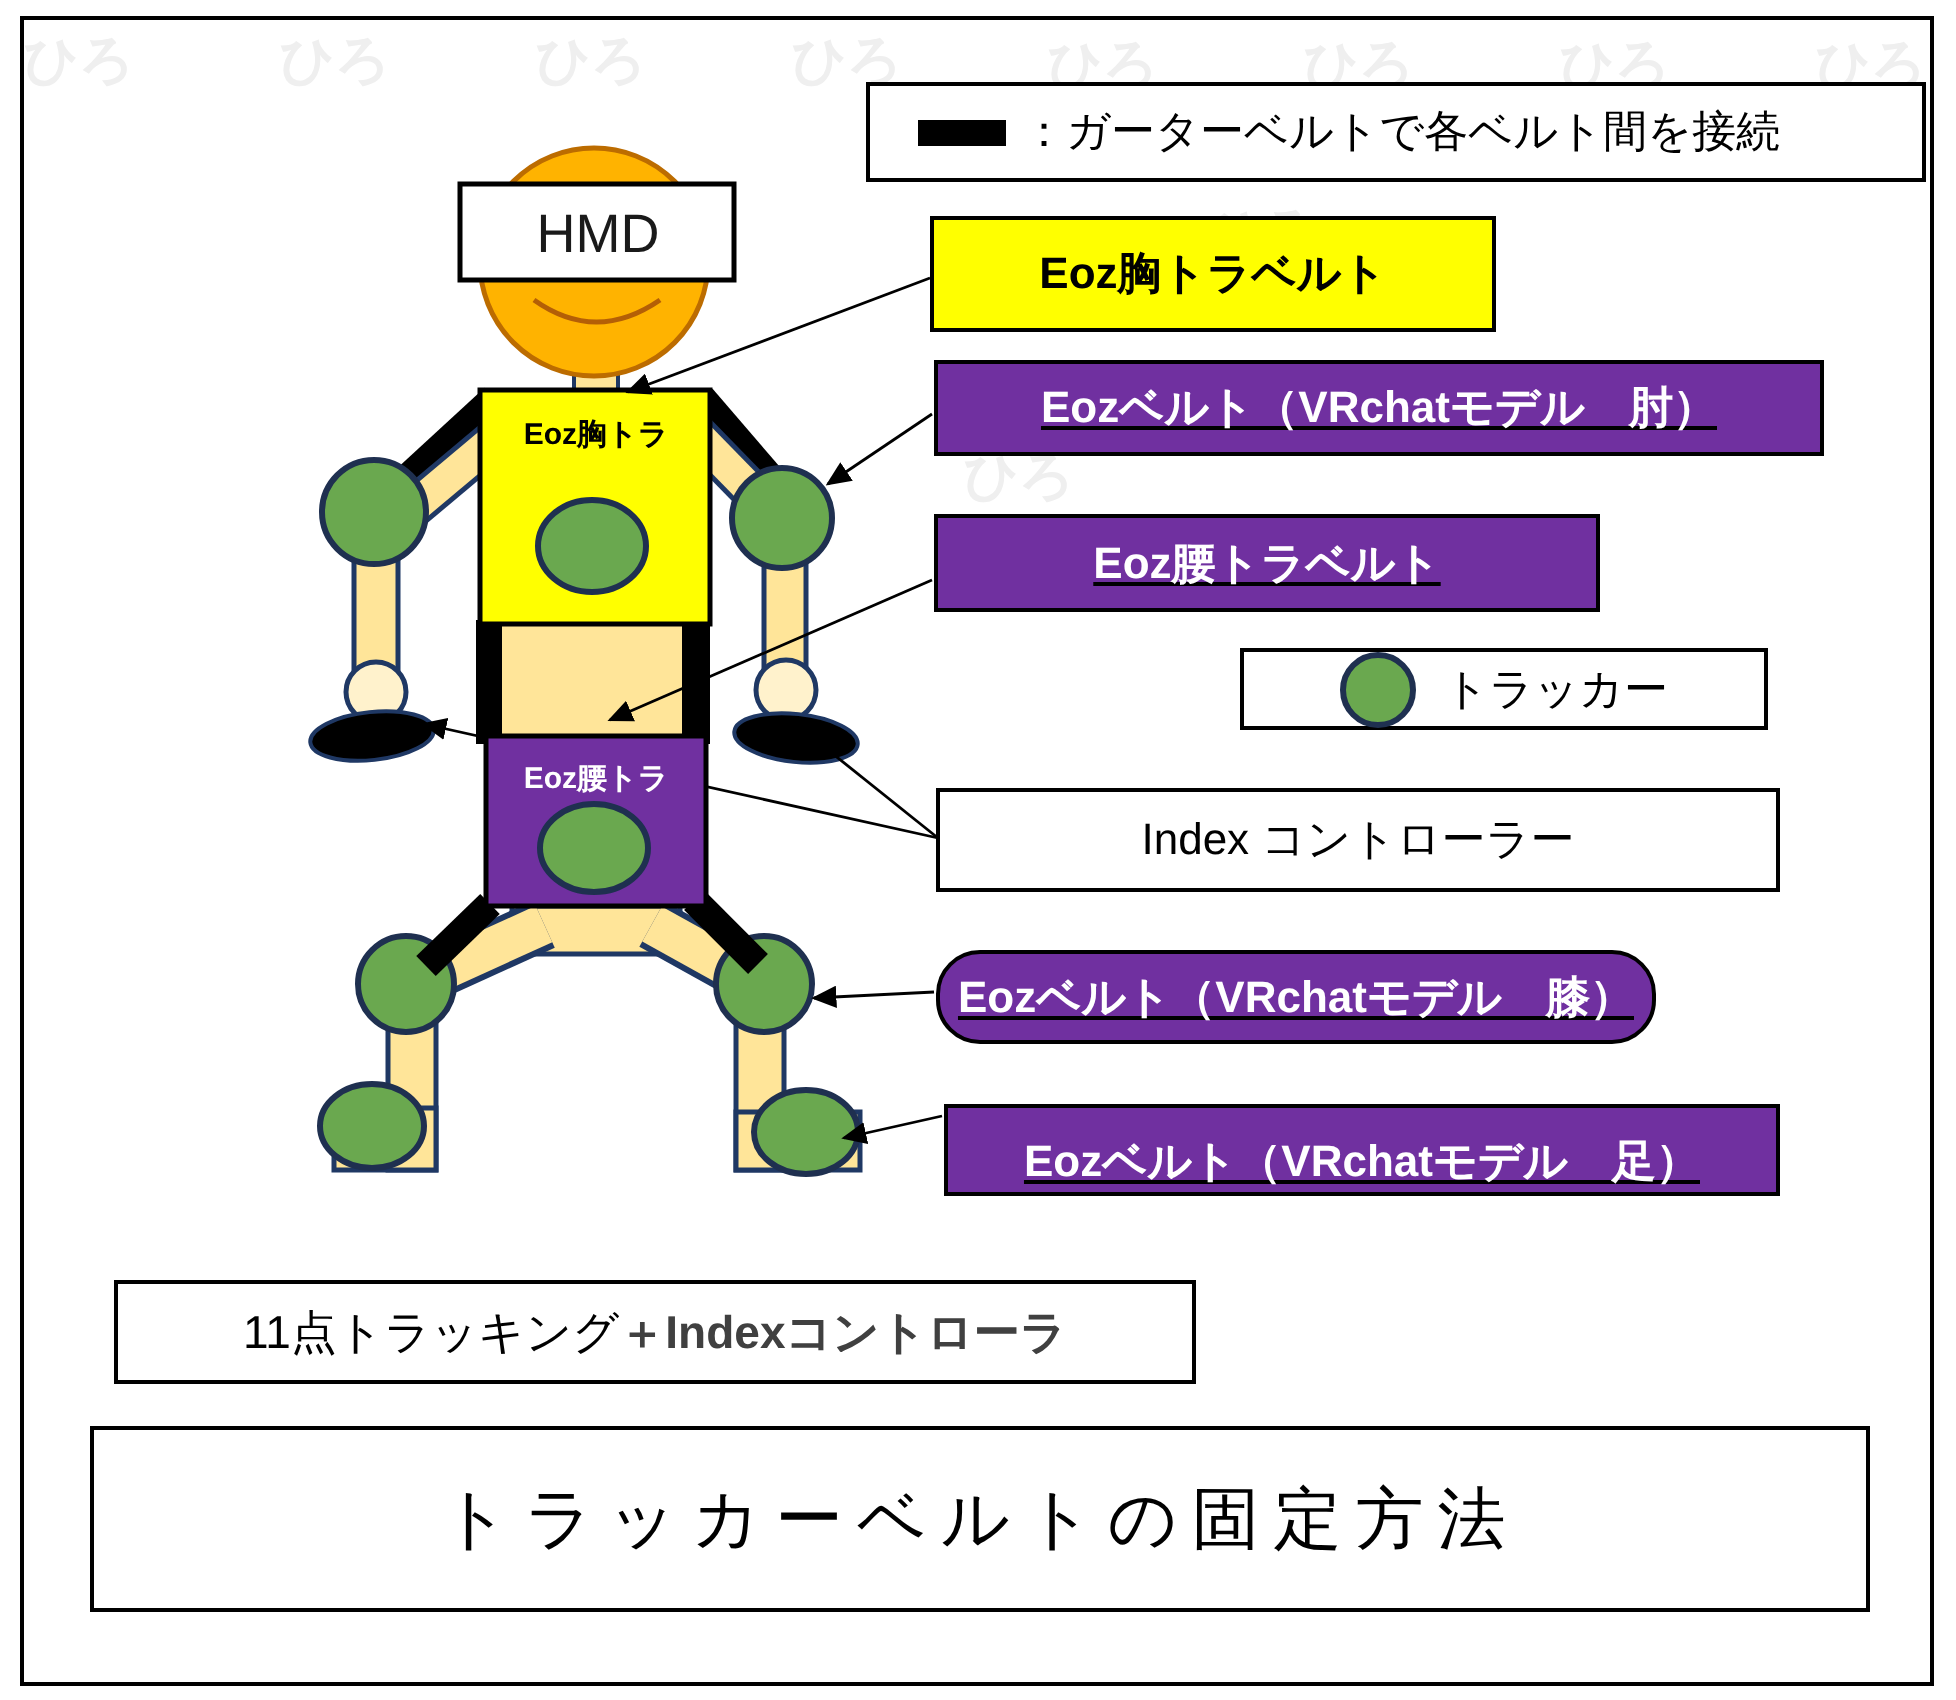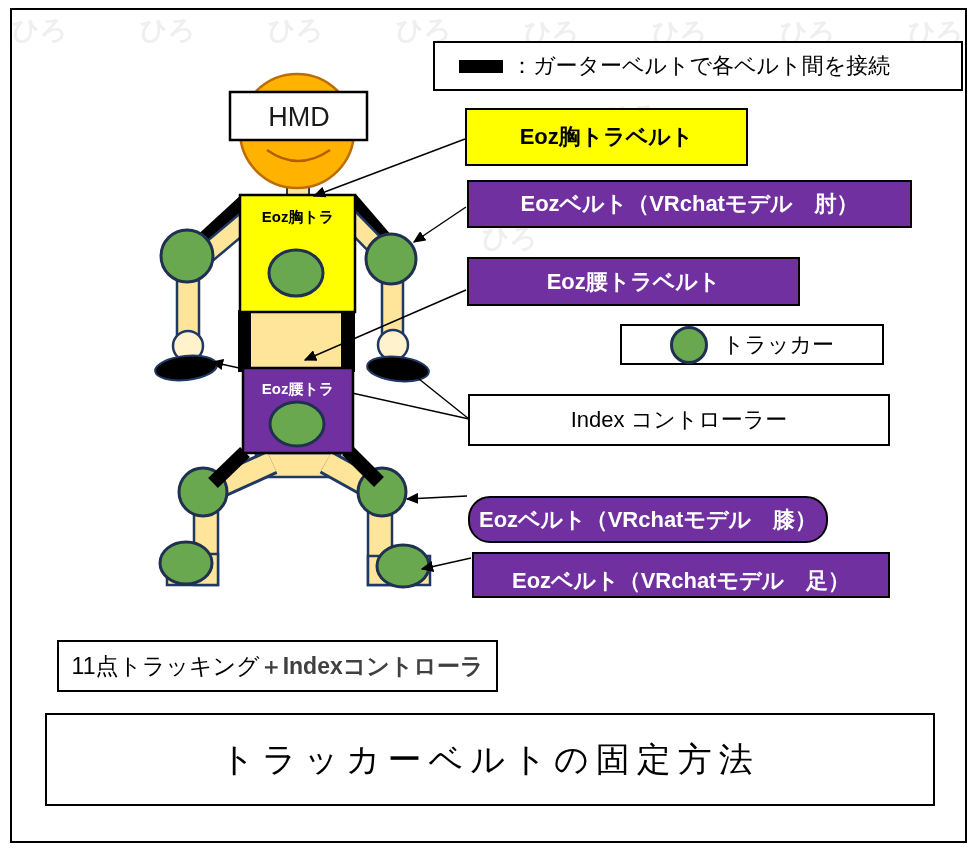--- a/index.html
+++ b/index.html
@@ -3,21 +3,21 @@
 <meta charset="utf-8">
 <style>
   html,body{margin:0;padding:0;background:#fff;}
   body{font-family:"Liberation Sans","DejaVu Sans",sans-serif;}
   #stage{position:relative;width:978px;height:850px;background:#fff;overflow:hidden;}
   .outer-border{position:absolute;left:10px;top:8px;width:953px;height:831px;border:2.5px solid #000;}
   .wm{position:absolute;font-size:27px;color:#efefef;font-weight:600;user-select:none;}
   svg{position:absolute;left:0;top:0;}
   .box{position:absolute;display:flex;align-items:center;justify-content:center;box-sizing:border-box;border:2.5px solid #000;background:#fff;}
   .lbl{font-size:22px;color:#000;}
-  .purple{background:#7030A0;}
+  .purple{background:#7030A0;text-decoration:underline;}
   .purple .lbl{color:#fff;font-weight:600;}
   .yellow{background:#FFFF00;}
   .yellow .lbl{font-weight:700;}
   .legend-box{justify-content:flex-start;padding-left:24px;}
   .legend-bar{display:inline-block;width:44px;height:13px;background:#000;margin-right:8px;flex:0 0 auto;}
   .tracker-dot{display:inline-block;width:32px;height:32px;border-radius:50%;background:#6AA84F;border:3px solid #1F3050;margin-right:14px;flex:0 0 auto;}
   .count-red{color:#404040;font-weight:700;}
   .title-text{font-size:34px;letter-spacing:7px;color:#000000;}
 </style>
 </head>
@@ -133,29 +133,29 @@
 
   <div class="box" style="left:620px;top:324px;width:264px;height:41px;border-width:2px;">
     <span class="tracker-dot"></span>
     <span class="lbl">トラッカー</span>
   </div>
 
   <div class="box" style="left:468px;top:394px;width:422px;height:52px;border-width:2px;">
     <span class="lbl">Index コントローラー</span>
   </div>
 
-  <div class="box purple" style="left:468px;top:496px;width:360px;height:47px;border-radius:22px;">
+  <div class="box purple" style="left:468px;top:475px;width:360px;height:47px;border-radius:22px;">
     <span class="lbl">Eozベルト（VRchatモデル　膝）</span>
   </div>
 
   <div class="box purple" style="left:472px;top:552px;width:418px;height:46px;align-items:flex-end;">
     <span class="lbl">Eozベルト（VRchatモデル　足）</span>
   </div>
 
-  <div class="box" style="left:57px;top:640px;width:441px;height:52px;font-size:23px;justify-content:center;">
+  <div class="box" style="left:57px;top:640px;width:541px;height:52px;font-size:23px;justify-content:center;">
     <span>11点トラッキング</span>
       <span class="count-red">＋Indexコントローラ</span>
   </div>
 
   <div class="box" style="left:45px;top:713px;width:890px;height:93px;">
     <span class="title-text">トラッカーベルトの固定方法</span>
   </div>
 
 </div>
 

